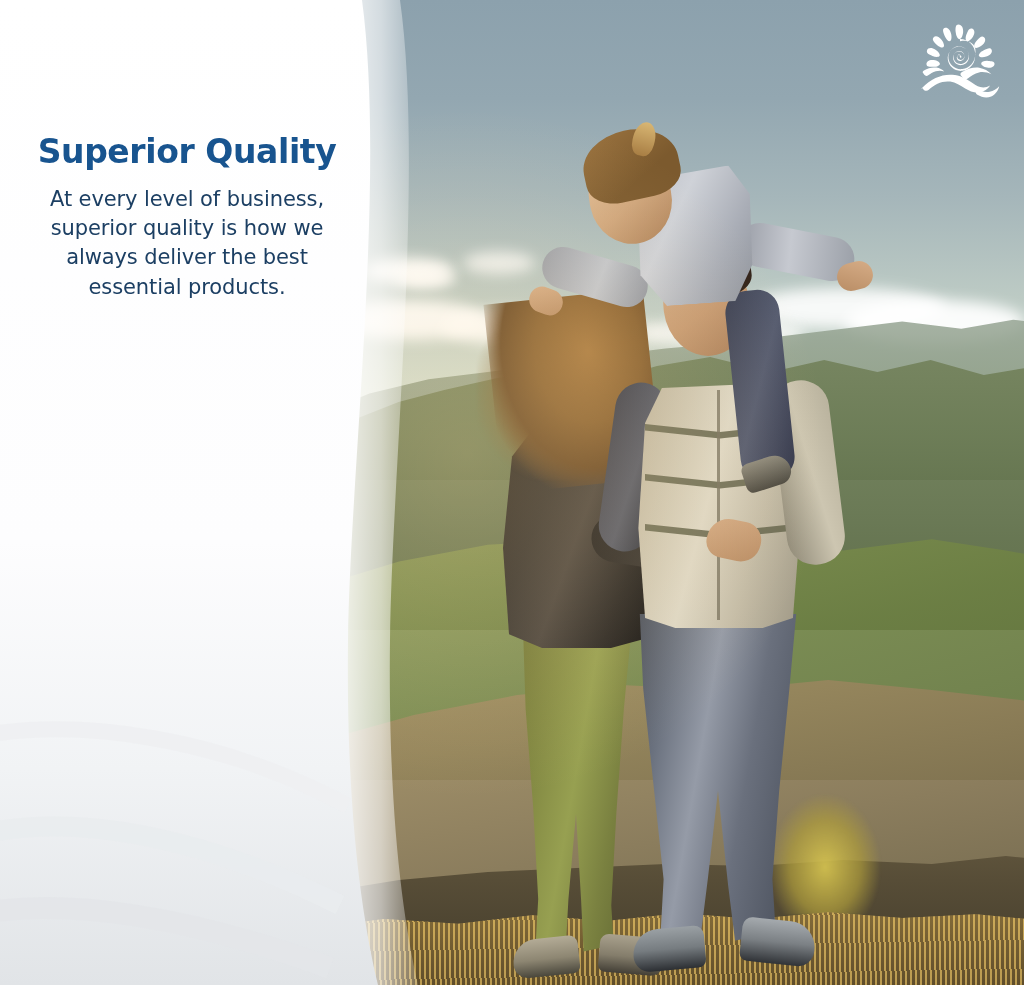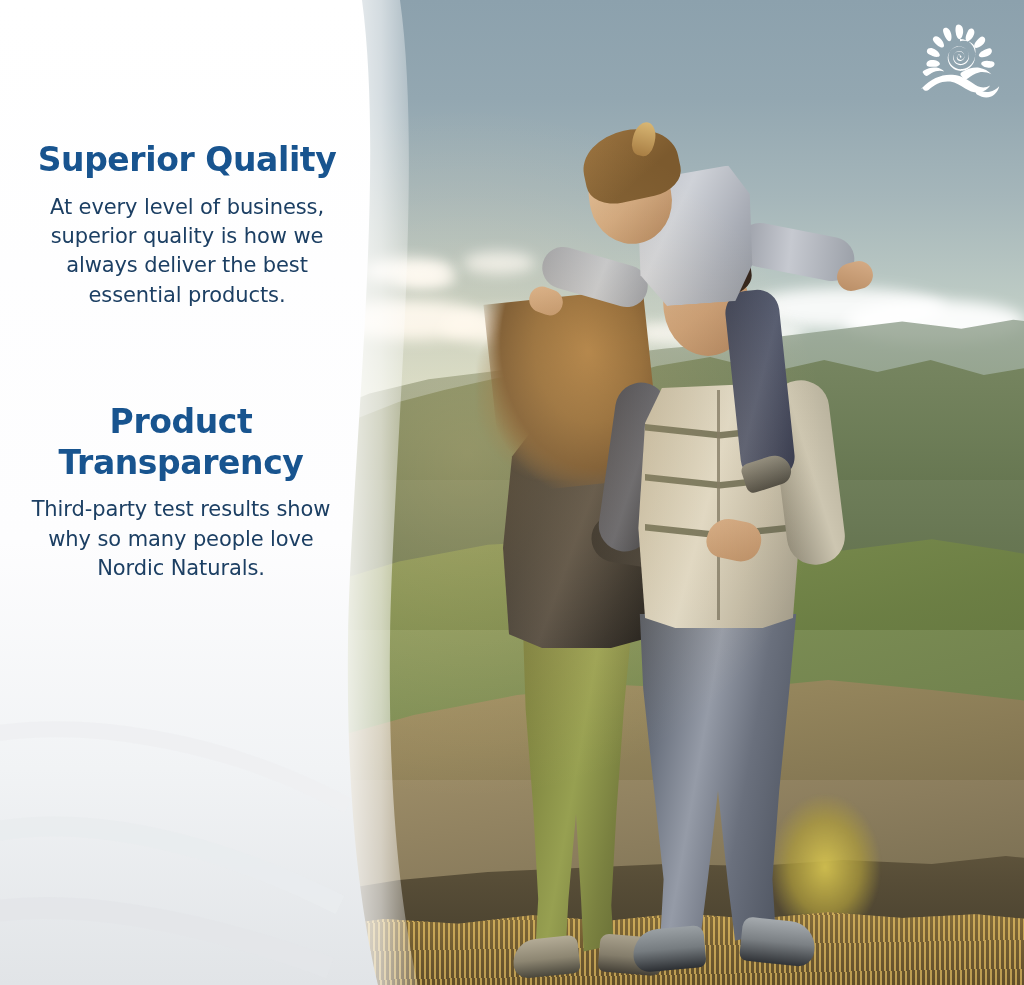--- a/index.html
+++ b/index.html
@@ -258,21 +258,21 @@
 
   
   .panel{
     position:absolute;left:0;top:0;width:420px;height:985px;
     pointer-events:none;
   }
   .panel svg{display:block;}
 
   
   .content{
-    position:absolute;left:0;top:8px;width:360px;height:736px;
+    position:absolute;left:0;top:0;width:360px;height:736px;
     display:flex;flex-direction:column;justify-content:flex-start;
     padding-top:132px;box-sizing:border-box;
   }
   .block{ text-align:center; padding:0 18px; }
   .block + .block{ margin-top:46px; }
   .b-quality{ margin-left:14px; }
   .b-integrity{ margin-left:6px; }
   .b-transparency{ margin-left:2px; }
 
   h2.headline{
@@ -394,24 +394,20 @@
   <div class="content">
 
     <section class="block b-quality">
       <h2 class="headline">Superior Quality</h2>
       <p class="body">At every level of business, superior quality is how we always deliver the best essential products.</p>
     </section>
 
     <section class="block b-integrity">
     </section>
 
-    <section class="block b-transparency">
-      <h2 class="headline">Product Transparency</h2>
-      <p class="body">Third-party test results show why so many people love Nordic Naturals.</p>
-    </section>
 
   </div>
 
   <div class="logo">
     <svg viewBox="0 0 92 92" xmlns="http://www.w3.org/2000/svg">
       <g fill="#ffffff">
 
         <path d="M44.5,6.5 c3.2,0 5.1,3.6 4.6,8.1 c-0.4,3.6 -2.0,6.6 -3.6,6.6 c-1.7,0 -3.4,-3.2 -3.8,-6.9 C41.2,9.9 41.6,6.5 44.5,6.5 Z"></path>
         <path d="M30.5,10.0 c2.8,-1.2 5.6,1.5 6.6,5.8 c0.8,3.4 0.4,6.7 -1.0,7.3 c-1.5,0.7 -4.0,-1.8 -5.4,-5.2 C29.2,14.3 28.0,11.1 30.5,10.0 Z"></path>
         <path d="M19.5,19.5 c2.0,-2.3 5.6,-0.9 8.2,2.6 c2.1,2.8 3.0,5.9 1.9,7.0 c-1.1,1.2 -4.3,0.1 -6.9,-2.4 C19.8,24.0 17.7,21.6 19.5,19.5 Z"></path>

